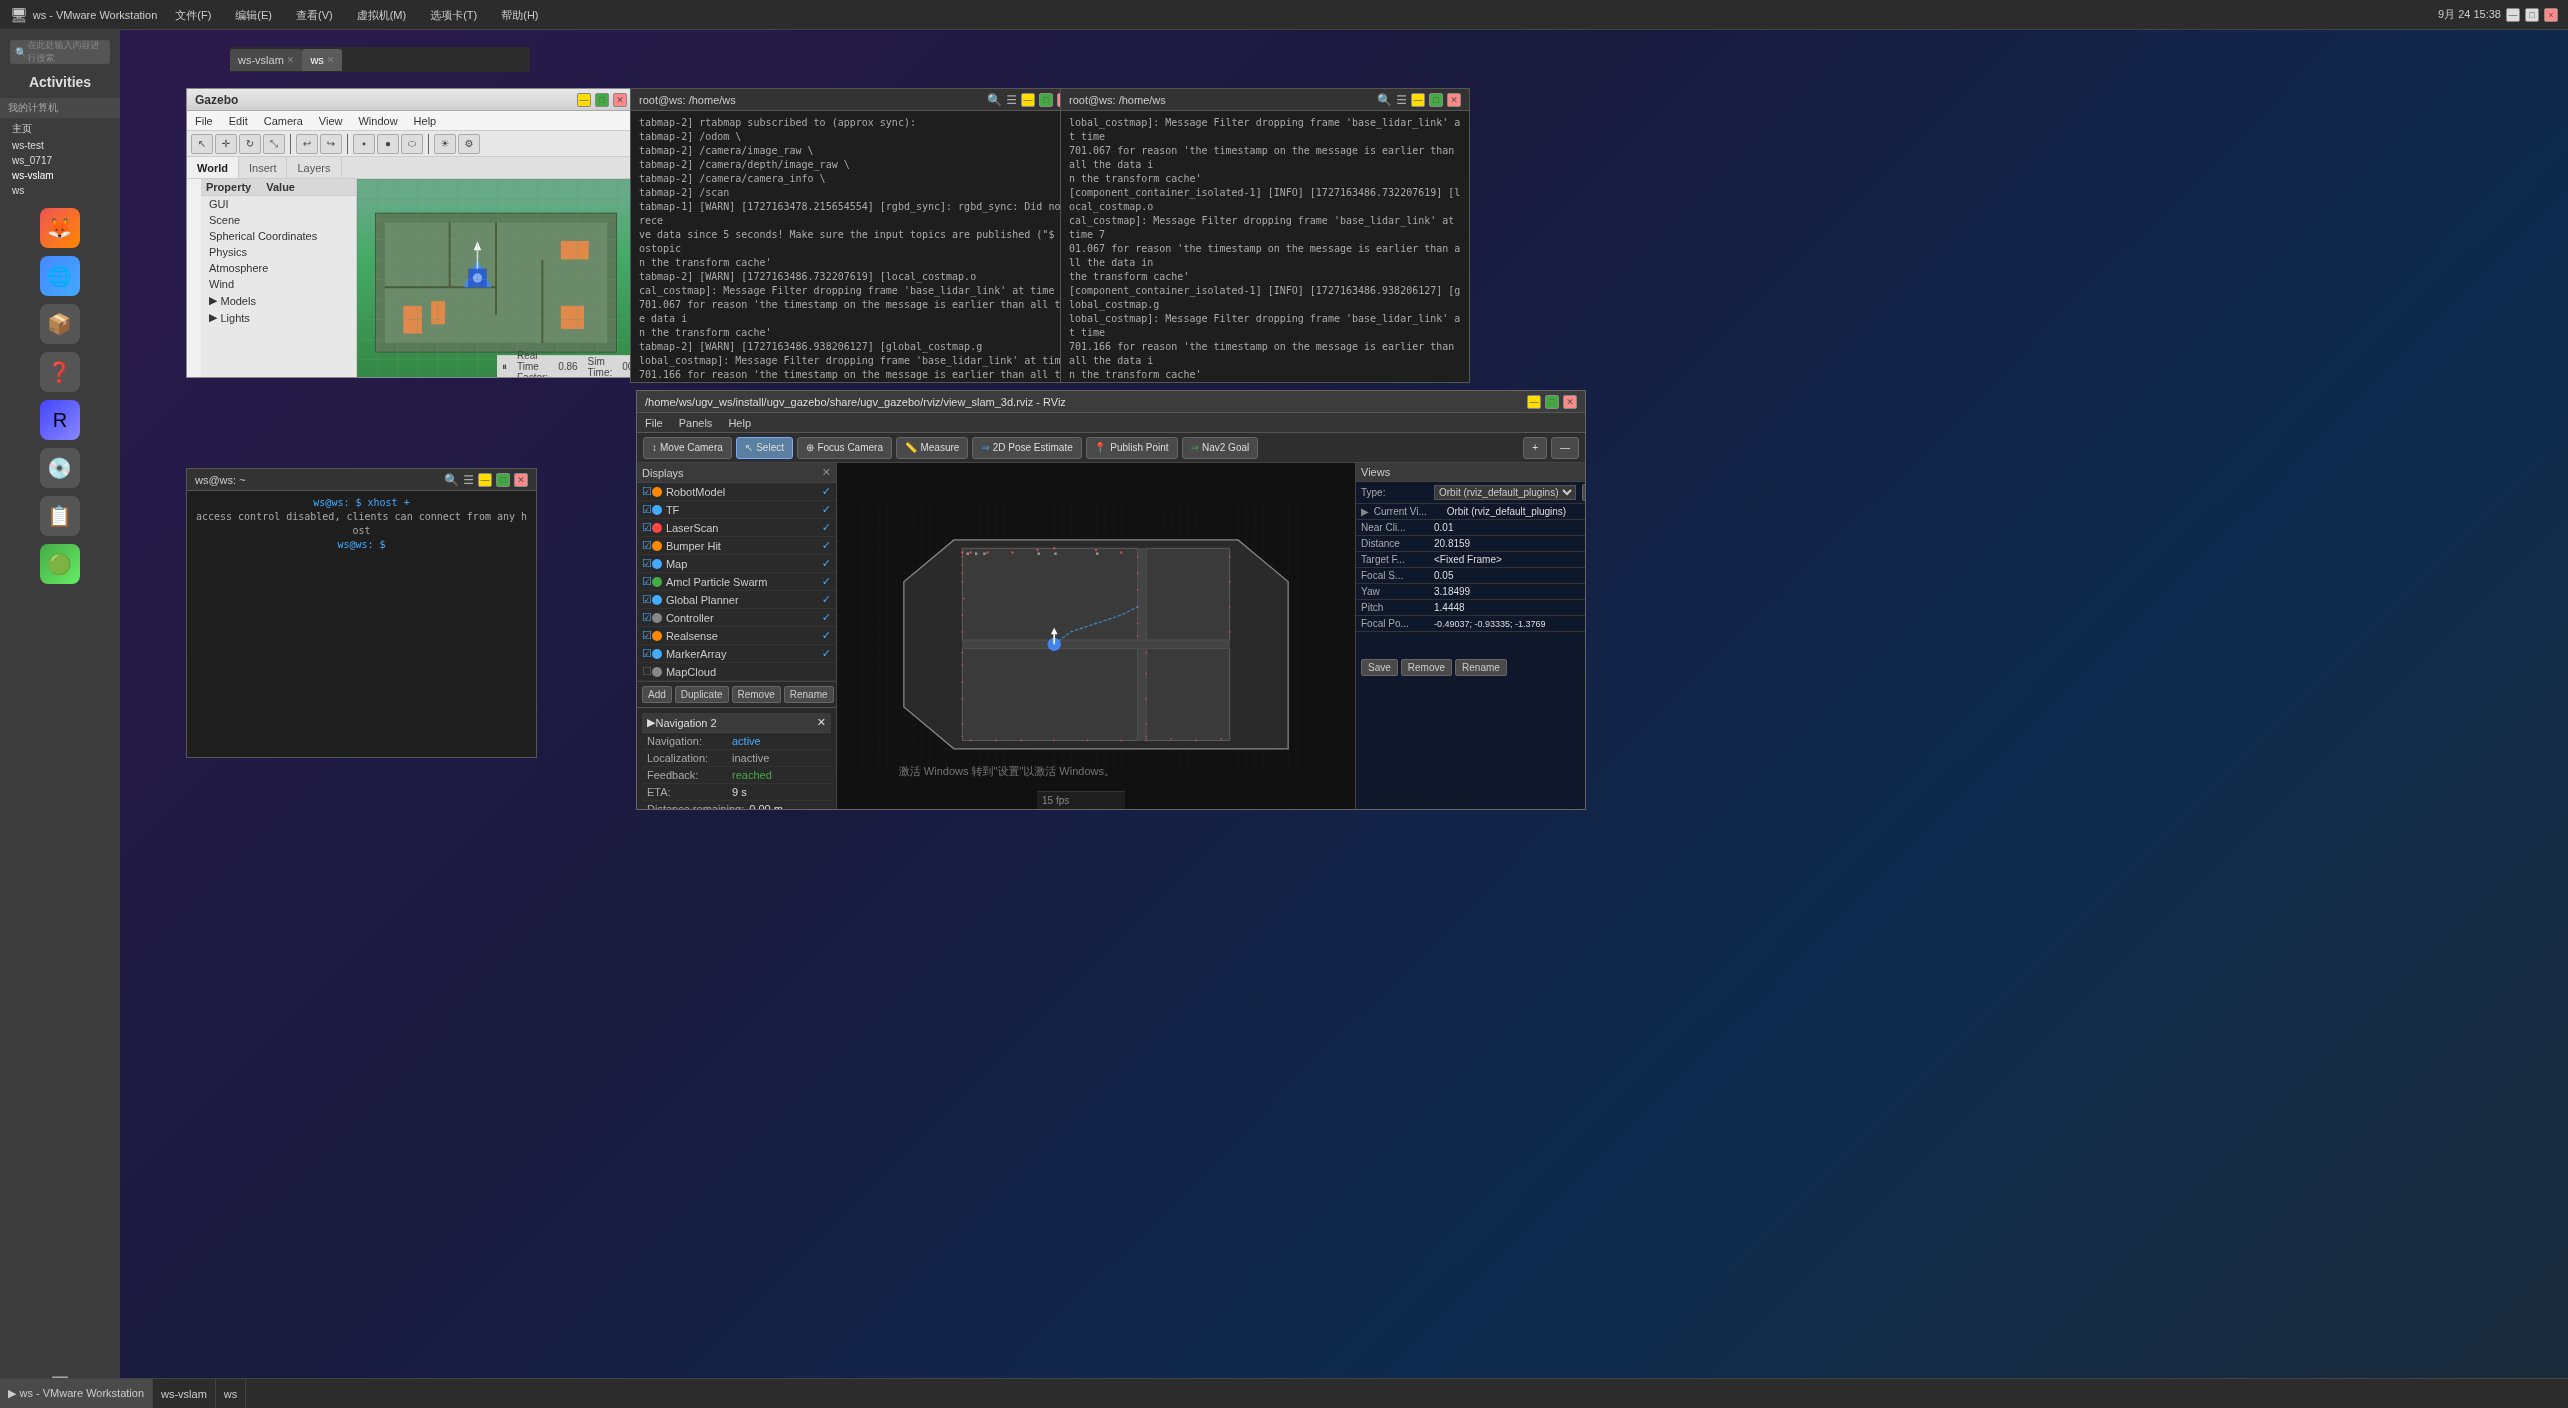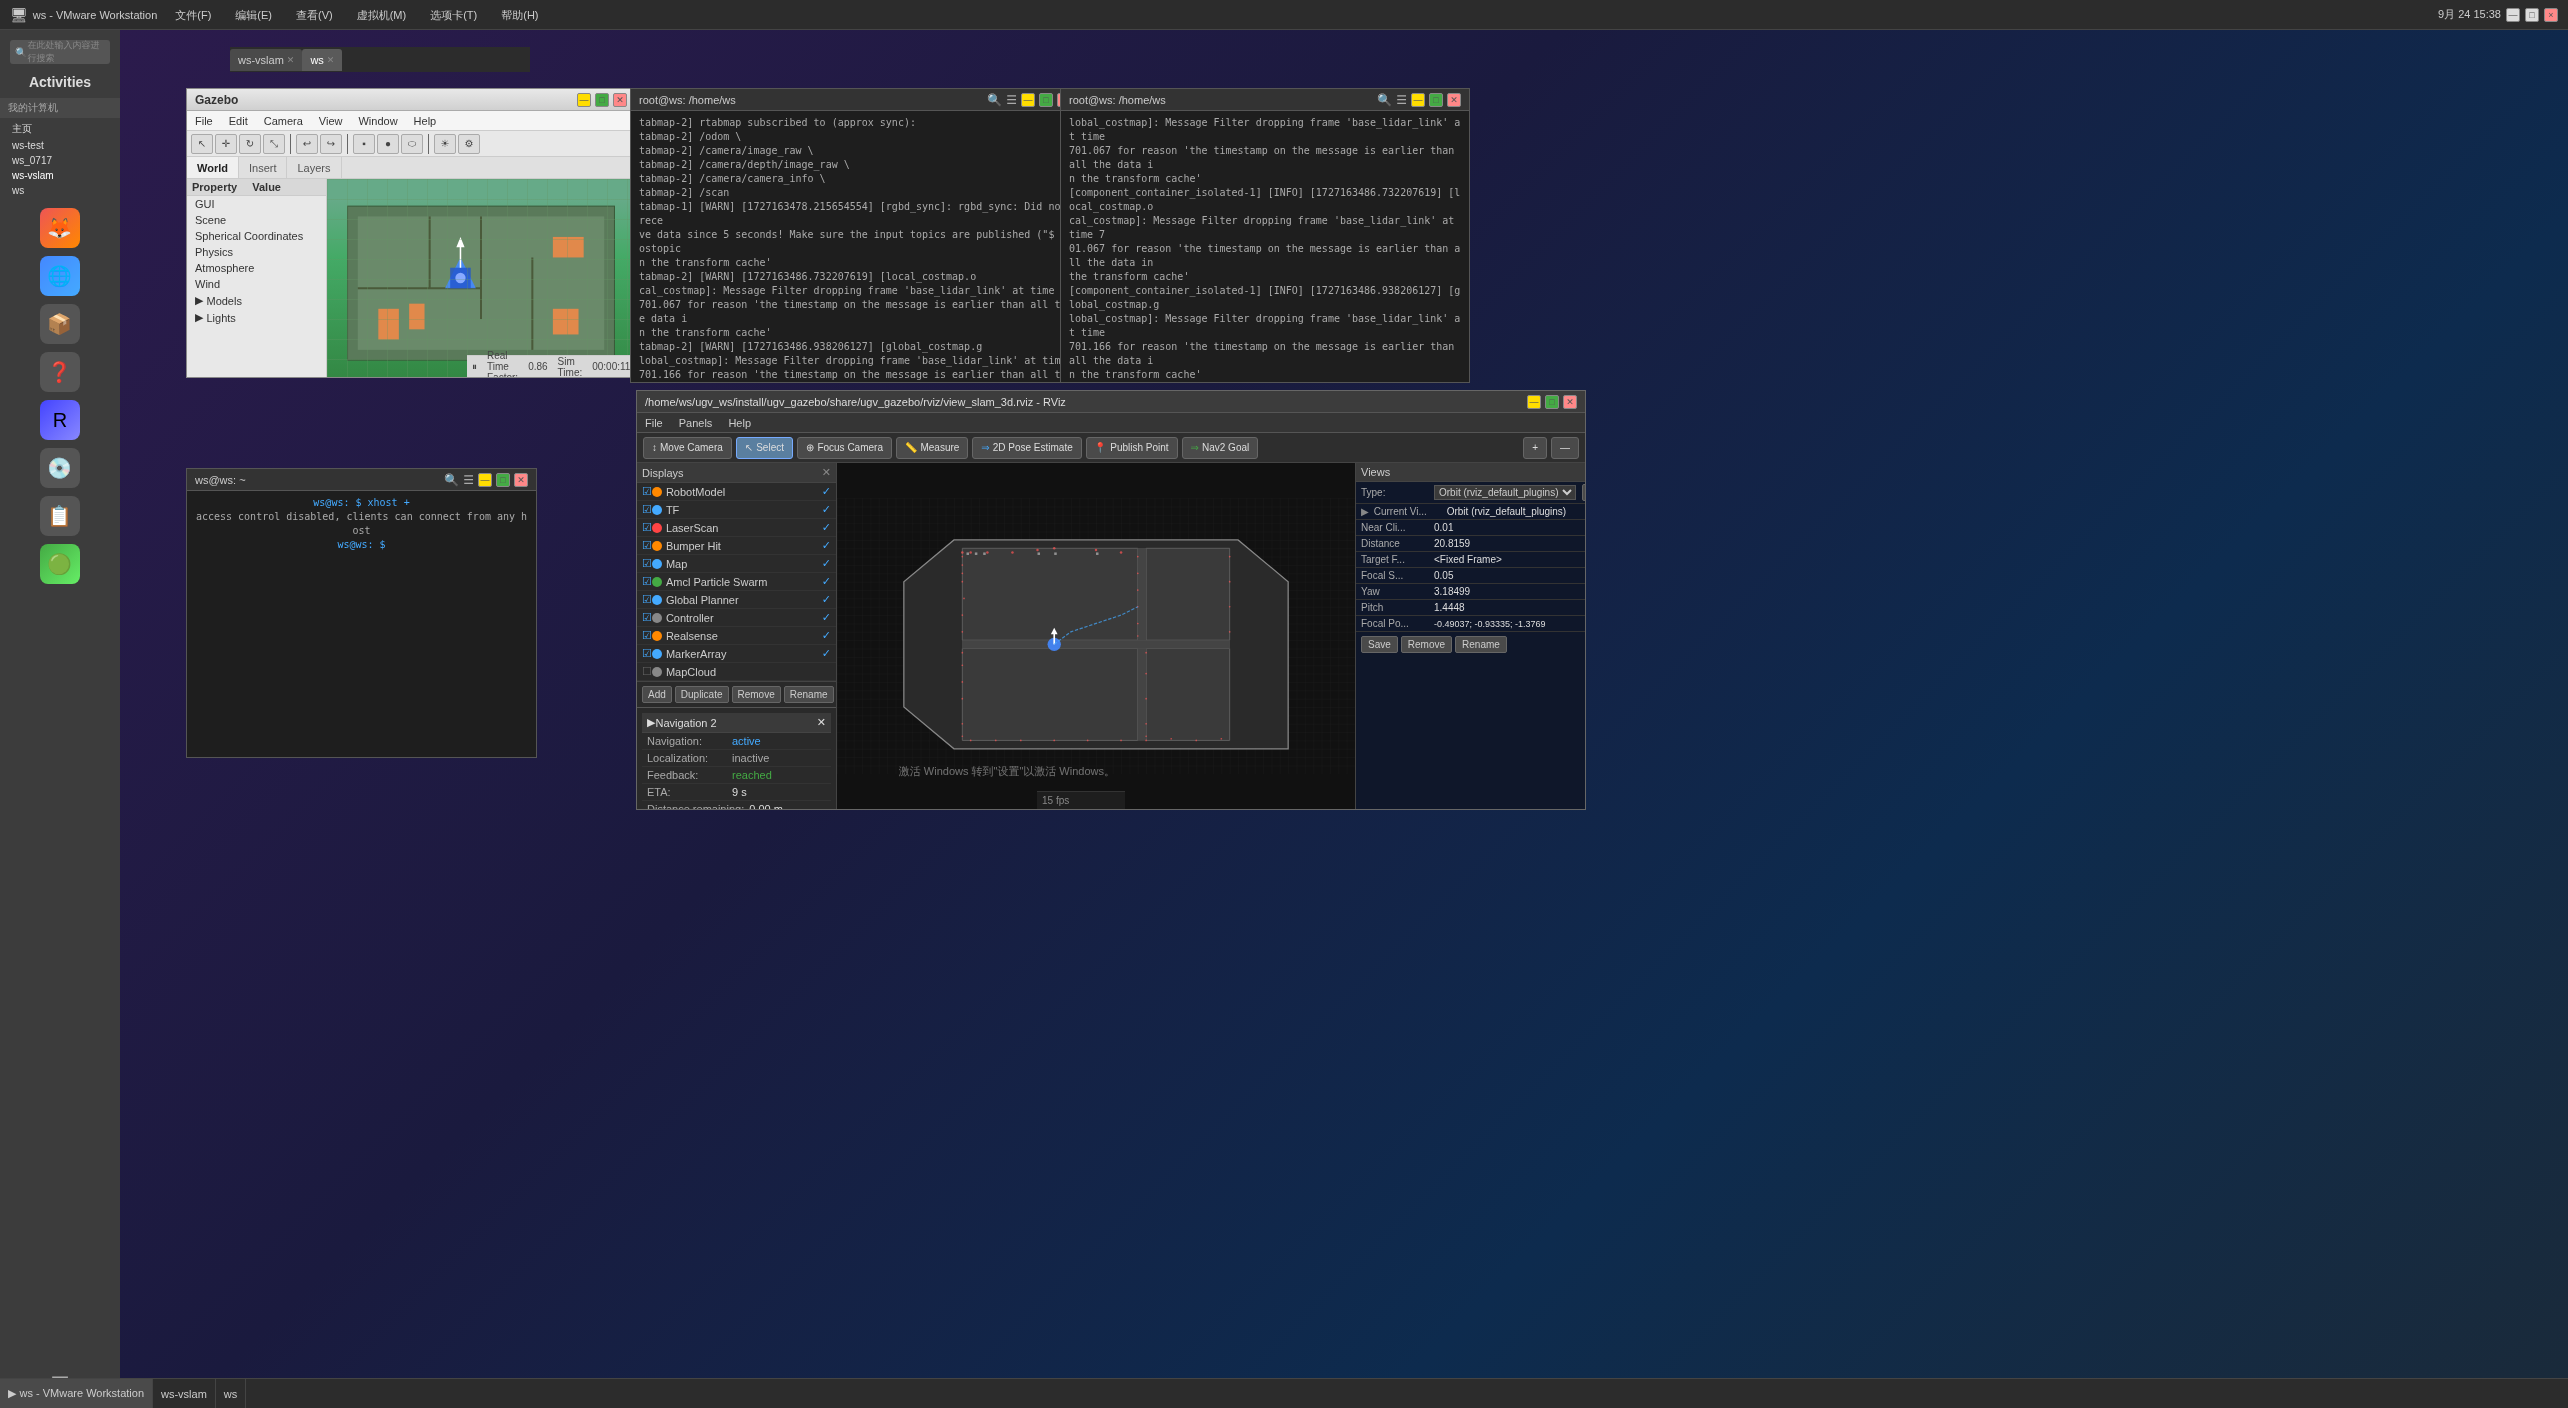--- a/index.html
+++ b/index.html
@@ -269,24 +269,25 @@
     .gazebo-tab.active {
       background: #f0f0f0;
       color: #222;
       font-weight: bold;
     }
     .gazebo-body {
       display: flex;
       height: calc(100% - 90px);
     }
     .gazebo-left-panel {
-      width: 140px;
+      width: 156px;
       background: #e8e8e8;
       border-right: 1px solid #ccc;
       overflow: hidden;
+      margin-left: 14px;
     }
     .gazebo-tree-item {
       font-size: 11px;
       color: #333;
       padding: 2px 8px;
       cursor: pointer;
       display: flex;
       align-items: center;
       gap: 3px;
     }
@@ -568,20 +569,21 @@
       align-items: center;
       justify-content: space-between;
       padding: 0 5px;
       font-size: 10px;
       color: #888;
     }
     .rviz-right-buttons {
       display: flex;
       gap: 3px;
       padding: 4px 5px;
+      margin-top: 23px;
     }
     .rviz-right-btn {
       background: #4a4a4a;
       border: 1px solid #666;
       border-radius: 2px;
       color: #ccc;
       font-size: 10px;
       padding: 2px 6px;
       cursor: pointer;
     }

